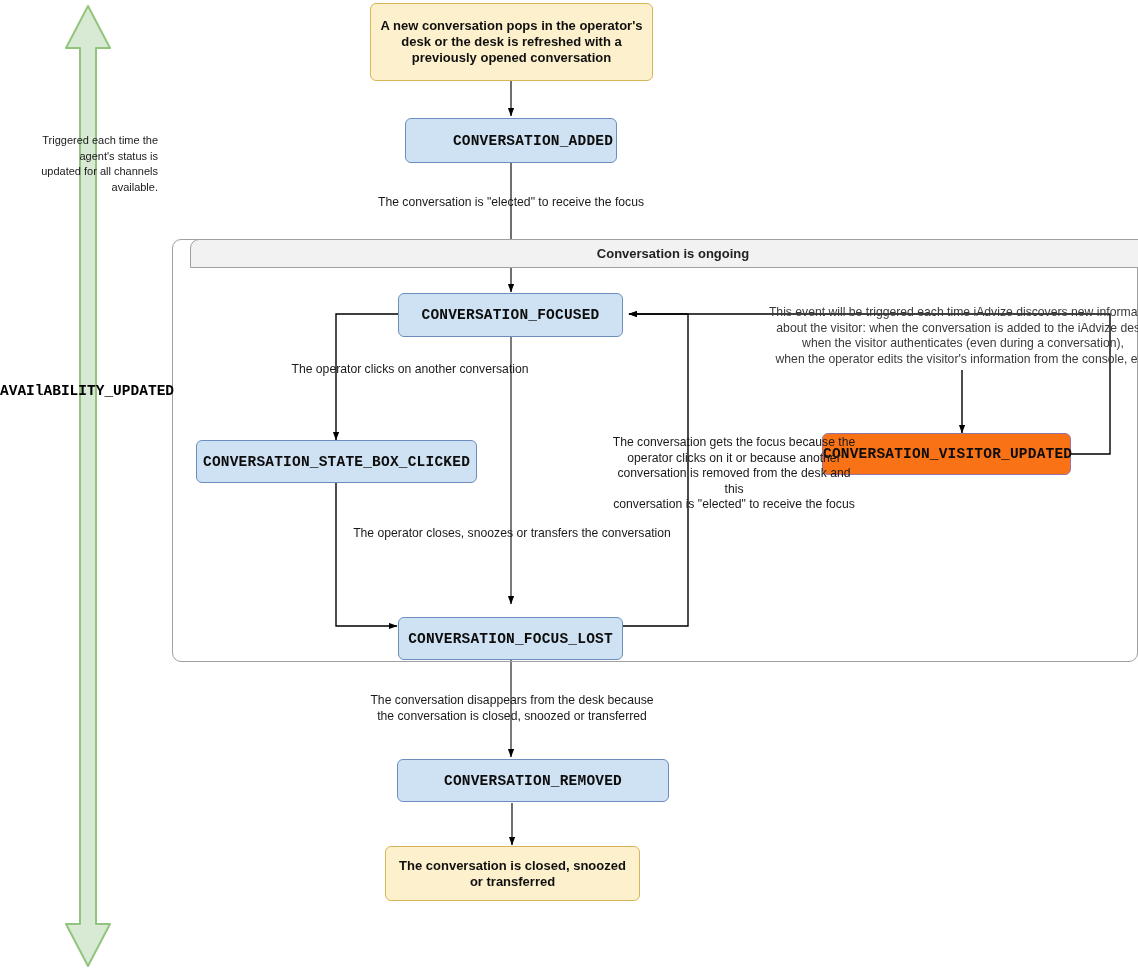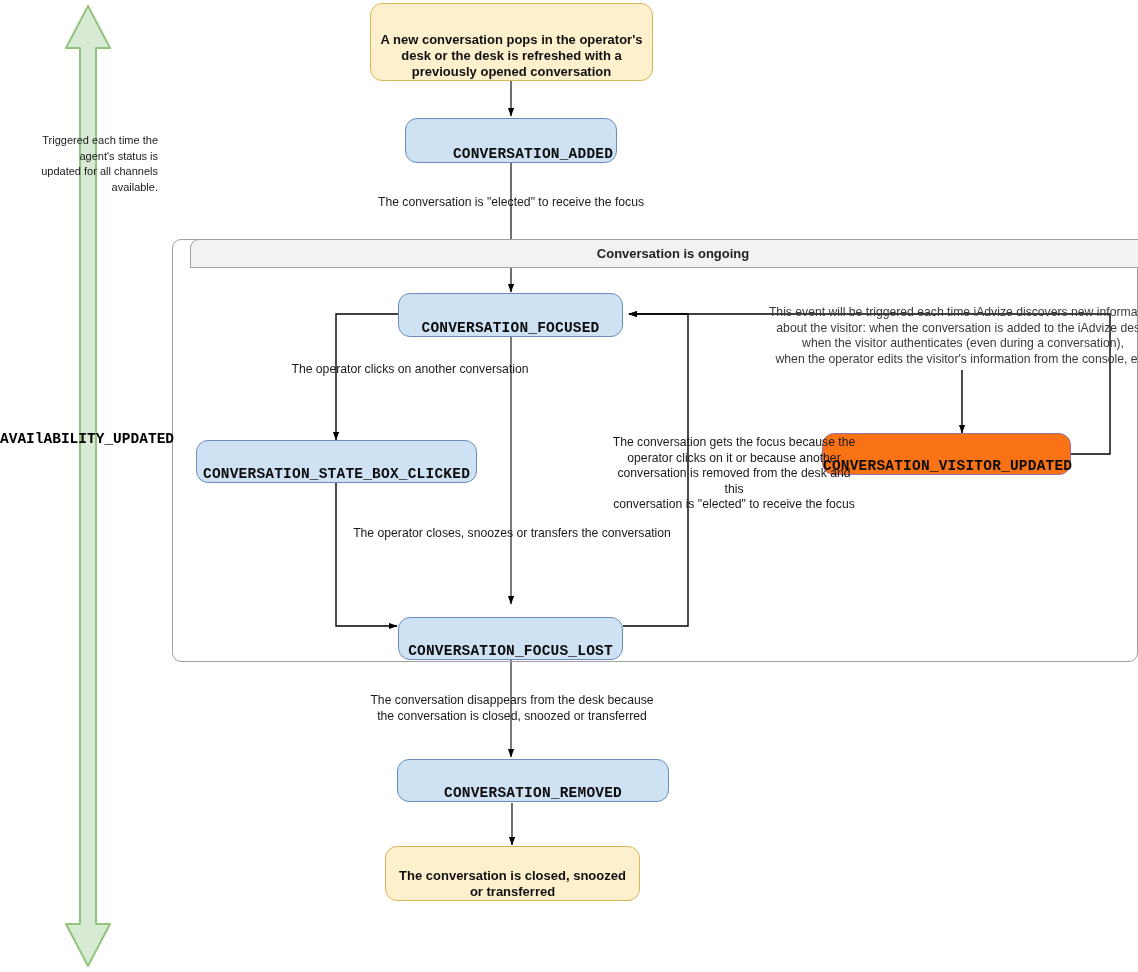--- a/index.html
+++ b/index.html
@@ -1,22 +1,22 @@
 <!DOCTYPE html>
 <html><head>
 <meta charset="utf-8">
 <style>
   html,body{margin:0;padding:0;background:#ffffff;}
   body{width:1138px;height:972px;position:relative;overflow:hidden;
        font-family:"Liberation Sans",sans-serif;}
   #stage{position:absolute;left:0;top:0;width:1138px;height:972px;}
   svg.layer{position:absolute;left:0;top:0;width:1138px;height:972px;overflow:visible;}
 
-  .node{position:absolute;box-sizing:border-box;display:flex;align-items:flex-end;
-        justify-content:center;text-align:center;border-radius:12px;}
+  .node{position:absolute;box-sizing:border-box;display:flex;align-items:center;
+        justify-content:center;text-align:center;border-radius:6px;}
   .node .lbl{display:block;width:100%;padding:0 8px;}
 
   .ev{background:#cfe2f3;border:1.3px solid #6c8ebf;
       font-family:"Liberation Mono","DejaVu Sans Mono",monospace;
       font-weight:700;font-size:14.5px;color:#0d0d0d;letter-spacing:.2px;}
   .term{background:#fdf0cd;border:1.3px solid #d6b656;
       font-family:"Liberation Sans",sans-serif;font-weight:700;font-size:13px;
       color:#101010;line-height:16px;}
   .visitor{background:#f97316;border:1.4px solid #9673a6;
       font-family:"Liberation Mono","DejaVu Sans Mono",monospace;
@@ -132,15 +132,15 @@
   <div class="note" style="left:733px;top:305px;width:460px;">This event will be triggered each time iAdvize discovers new information
 about the visitor: when the conversation is added to the iAdvize desk,
 when the visitor authenticates (even during a conversation),
 when the operator edits the visitor's information from the console, etc.</div>
 
   <div class="sidenote" style="left:18px;top:133px;width:140px;">Triggered each time the
 agent's status is
 updated for all channels
 available.</div>
 
-  <div class="avail" style="left:0px;top:383px;margin-top:48px;">AVAIlABILITY_UPDATED</div>
+  <div class="avail" style="left:0px;top:383px;">AVAIlABILITY_UPDATED</div>
 
 </div>
 
 </body></html>

